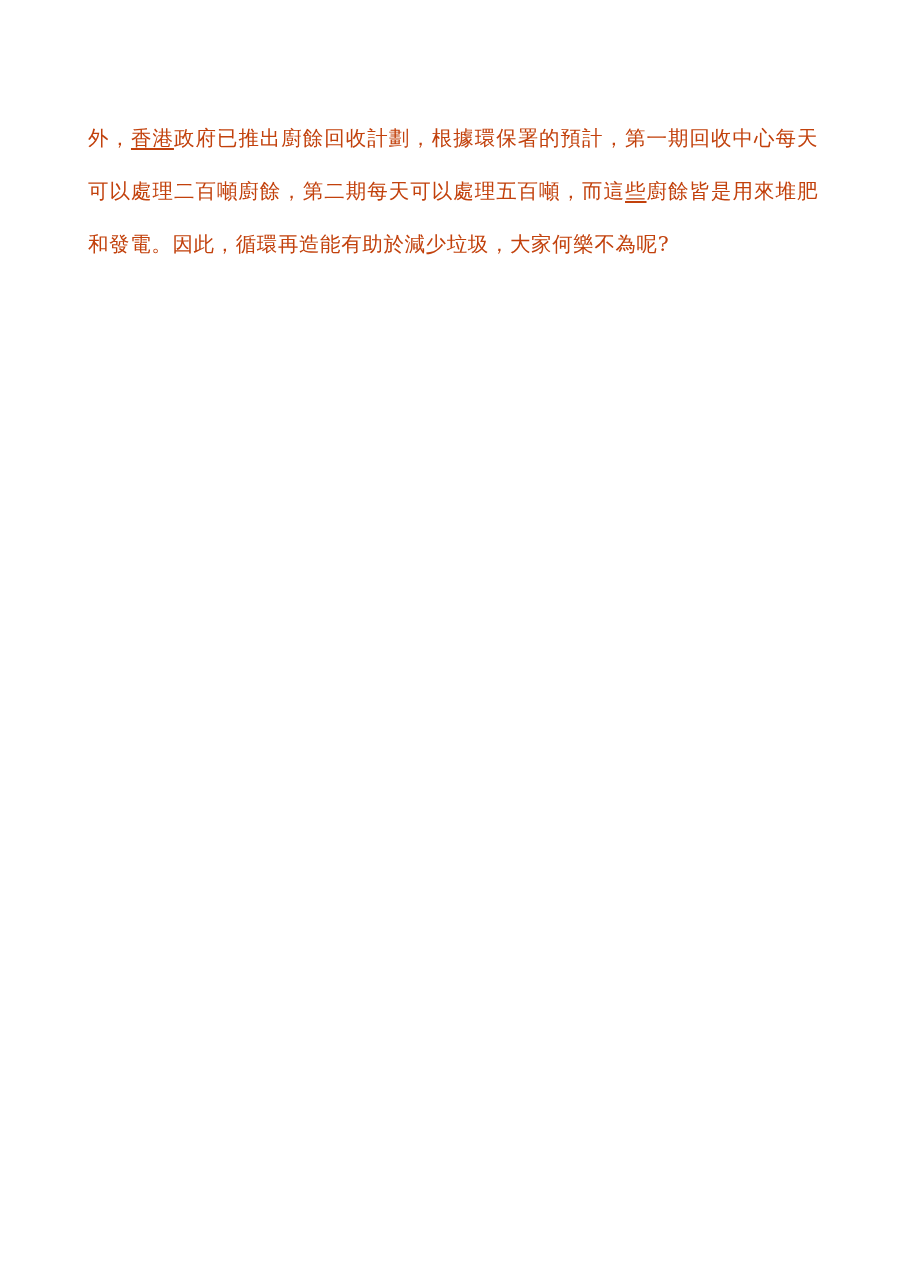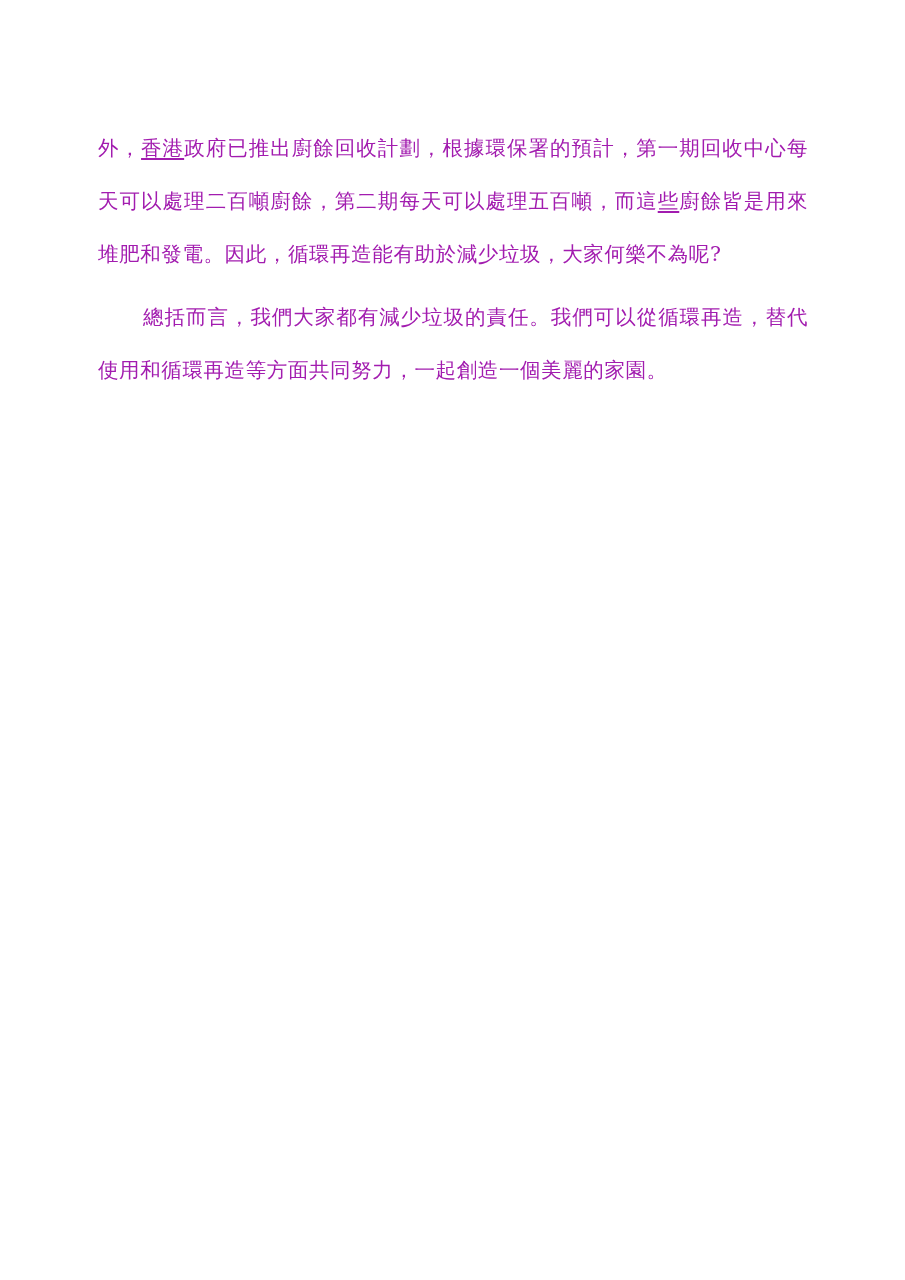--- a/index.html
+++ b/index.html
@@ -18,39 +18,38 @@
   .content {
     position: absolute;
     left: 88px;
     top: 112px;
     width: 730px;
   }
   .para {
     font-family: "DejaVu Serif", "Liberation Serif", serif;
     font-size: 20.5px;
     line-height: 53px;
-    color: #a21caf;
+    color: #c2410c;
     text-align: justify;
     text-justify: inter-ideograph;
     letter-spacing: 0.6px;
-    margin: 10px;
+    margin: 0;
     white-space: pre-wrap;
   }
   .para + .para {
     margin-top: 0;
   }
   .indent {
     text-indent: 2.2em;
   }
   .u-inline {
     text-decoration: underline;
     text-underline-offset: 3px;
   }
 </style>
 </head>
 <body>
 
 <div class="page">
   <div class="content">
     <p class="para" id="para-1"><span>外，</span><span class="u-inline">香港</span><span>政府已推出廚餘回收計劃，根據環保署的預計，第一期回收中心每天可以處理二百噸廚餘，第二期每天可以處理五百噸，而這</span><span class="u-inline">些</span><span>廚餘皆是用來堆肥和發電。因此，循環再造能有助於減少垃圾，大家何樂不為呢?</span></p>
-    <p class="para indent" id="para-2"><span>總括而言，我們大家都有減少垃圾的責任。我們可以從循環再造，替代使用和循環再造等方面共同努力，一起創造一個美麗的家園。</span></p>
   </div>
 </div>
 
 </body></html>

